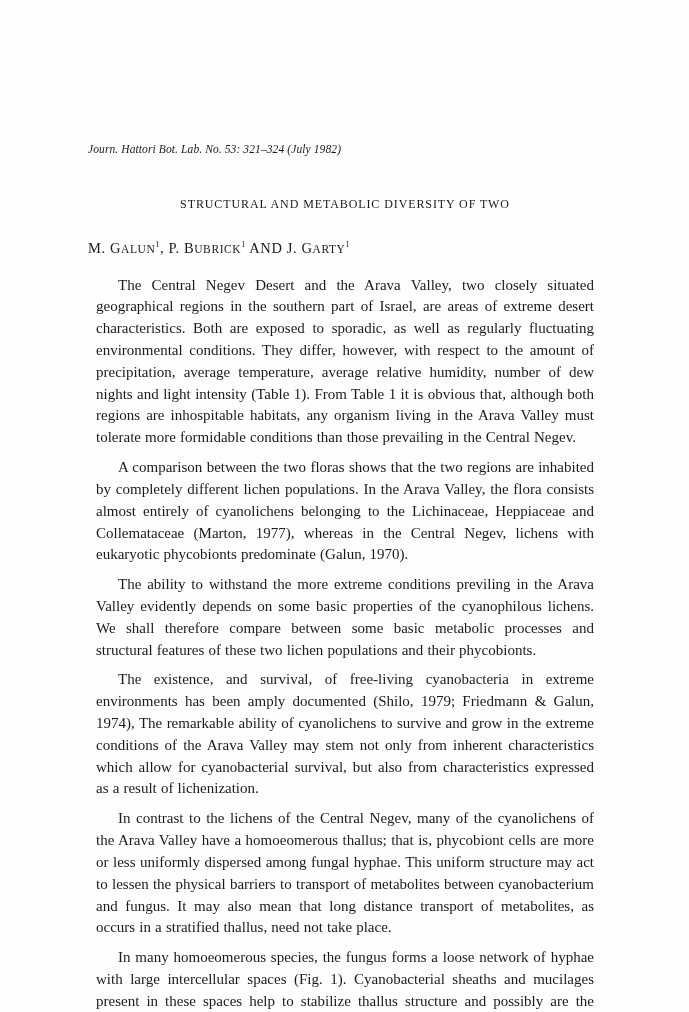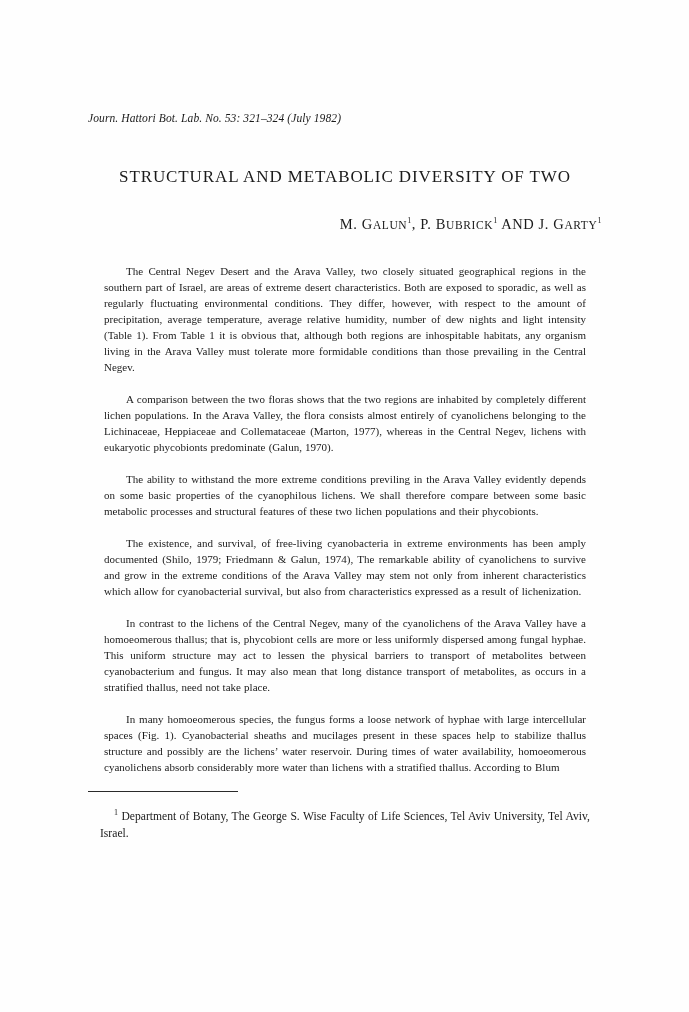--- a/index.html
+++ b/index.html
@@ -28,48 +28,49 @@
     left: 88px;
     top: 112px;
     width: 514px;
   }
   .journal-ref {
     font-size: 11.5px;
     font-style: italic;
     font-family: "Liberation Serif", serif;
     letter-spacing: 0.1px;
     margin-bottom: 40px;
+    margin-top: 31px;
   }
   .title {
     text-align: center;
-    font-size: 17px;
+    font-size: 12px;
     letter-spacing: 0.9px;
     line-height: 1.55;
     margin: 17px 18px 26px 18px;
     font-weight: normal;
   }
   .authors {
-    text-align: right;
+    text-align: left;
     font-size: 14.5px;
     letter-spacing: 0.6px;
-    margin-bottom: 30px;
+    margin-bottom: 18px;
   }
   .authors .sc {
     font-size: 11.5px;
   }
   sup {
     font-size: 8px;
     vertical-align: super;
     line-height: 0;
   }
   p.body-par {
-    font-size: 11px;
+    font-size: 15px;
     line-height: 1.455;
     text-align: justify;
-    margin: 16px;
+    margin: 8px;
     text-indent: 22px;
     word-spacing: 0.4px;
   }
   .footnote-wrap {
     margin-top: 11px;
     padding-top: 6px;
     position: relative;
   }
   .footnote-rule {
     position: absolute;

